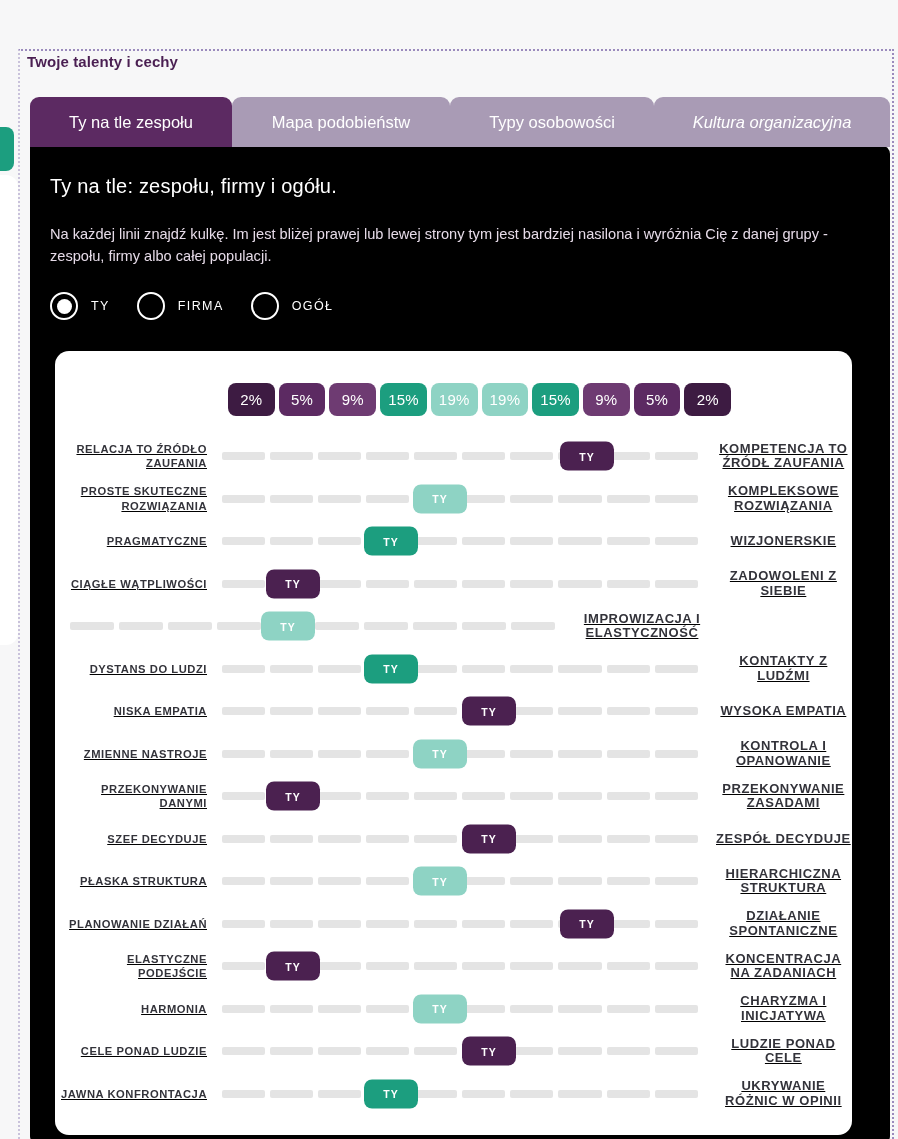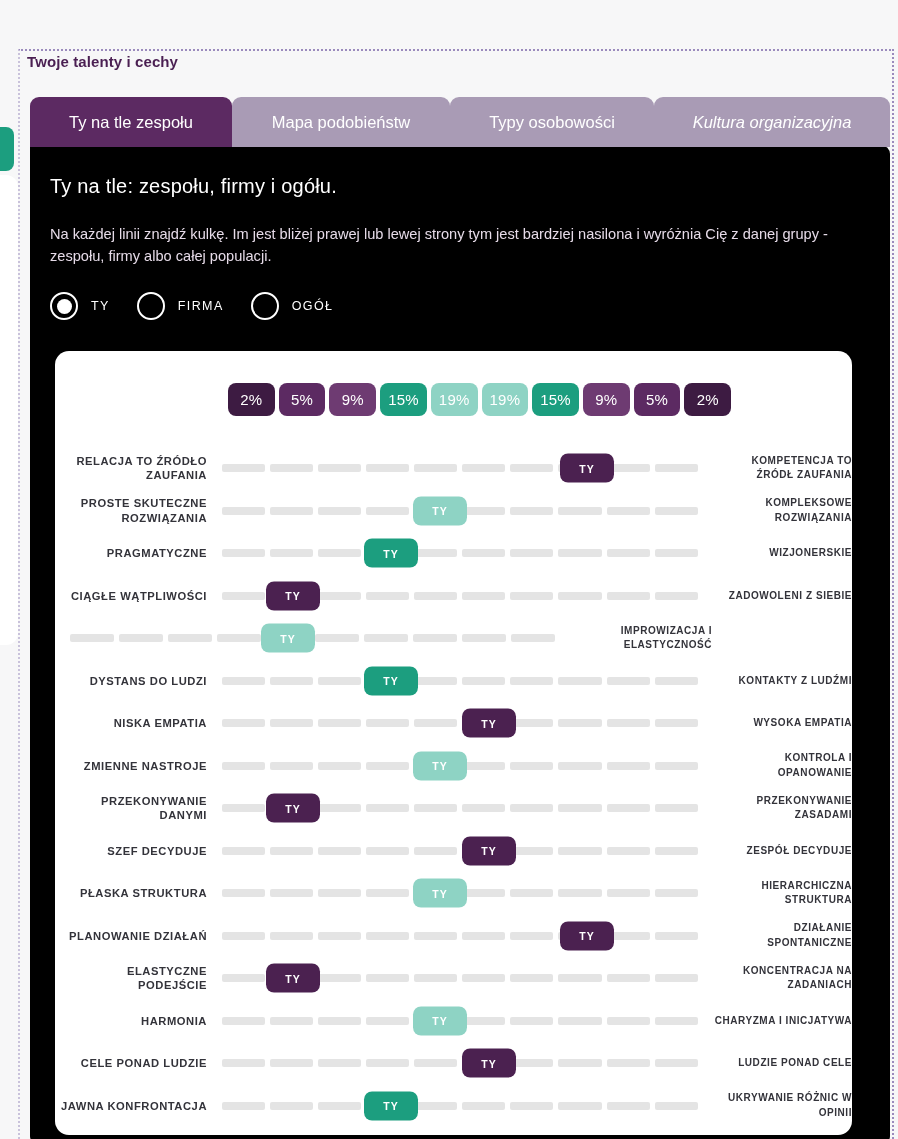--- a/index.html
+++ b/index.html
@@ -165,44 +165,45 @@
     align-items: center;
     justify-content: center;
     color: #ffffff;
     font-size: 15px;
     letter-spacing: .2px;
   }
 
   
   .rows {
     position: absolute;
-    left: 0; top: 96px;
+    left: 0; top: 84px;
     width: 797px;
+    text-decoration: underline;
   }
   .srow {
     position: relative;
     height: 42.5px;
     display: flex;
     align-items: center;
   }
   .lbl-left {
     width: 155px;
     padding-right: 0;
     text-align: right;
     font-size: 11.2px;
     line-height: 14.5px;
     letter-spacing: .55px;
     color: #33333a;
     font-weight: bold;
   }
   .lbl-right {
     width: 140px;
     margin-left: 17px;
-    text-align: right;
-    font-size: 10px;
+    text-align: center;
+    font-size: 13px;
     line-height: 14.5px;
     letter-spacing: .55px;
     color: #33333a;
     font-weight: bold;
   }
   .track {
     position: relative;
     width: 485px;
     margin-left: 15px;
     height: 42.5px;

